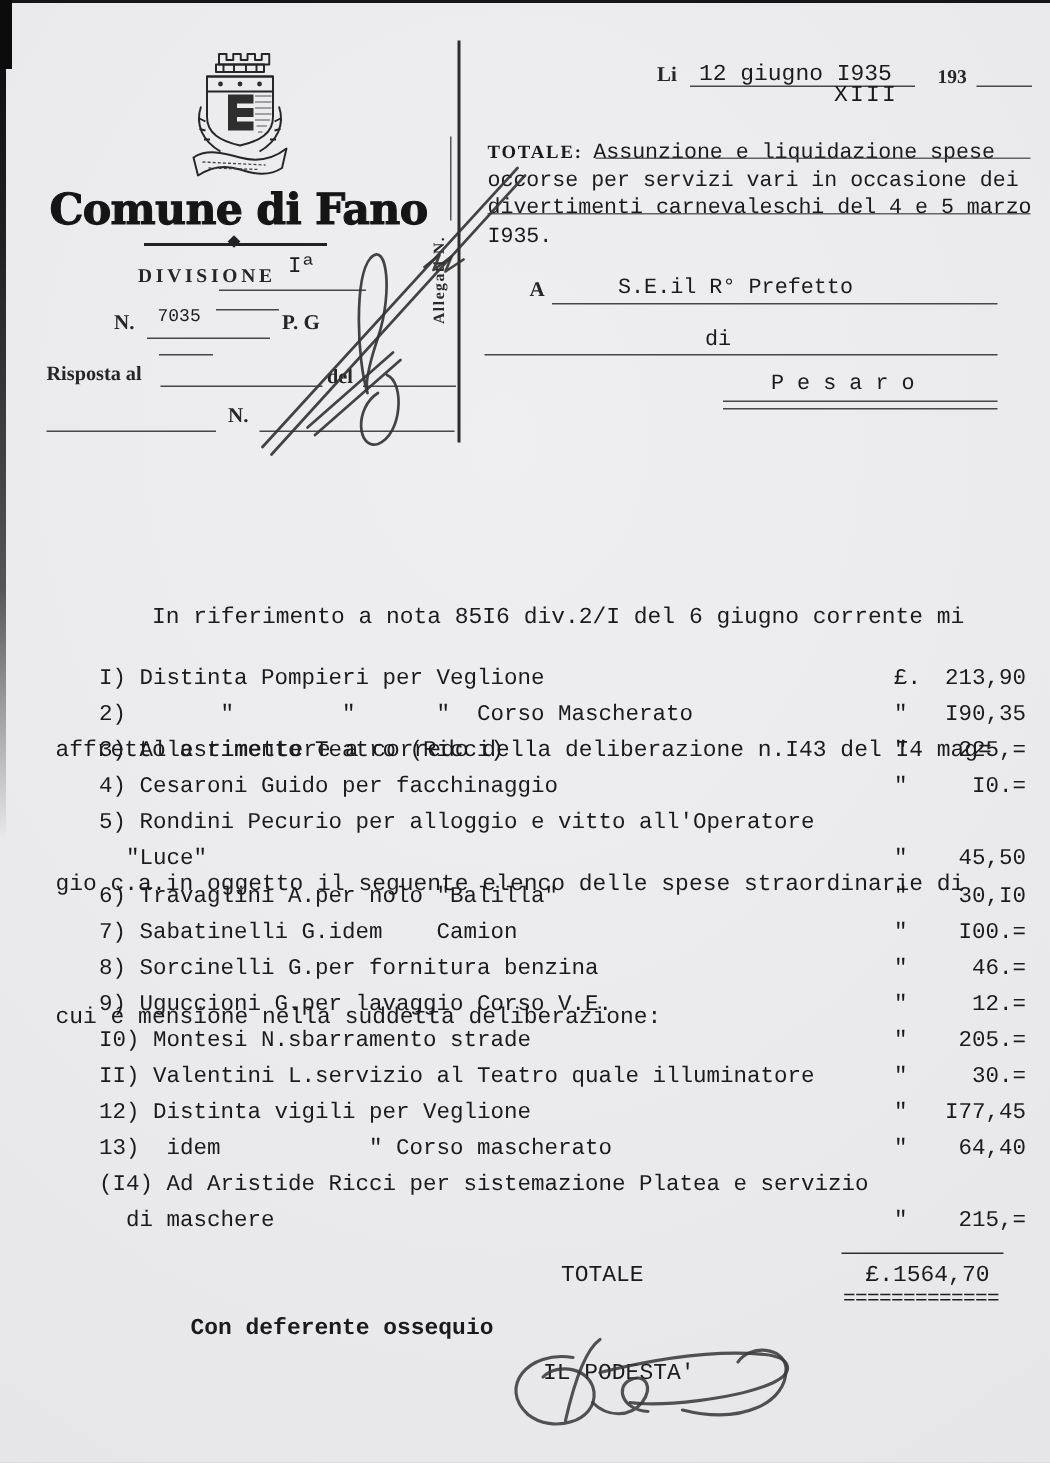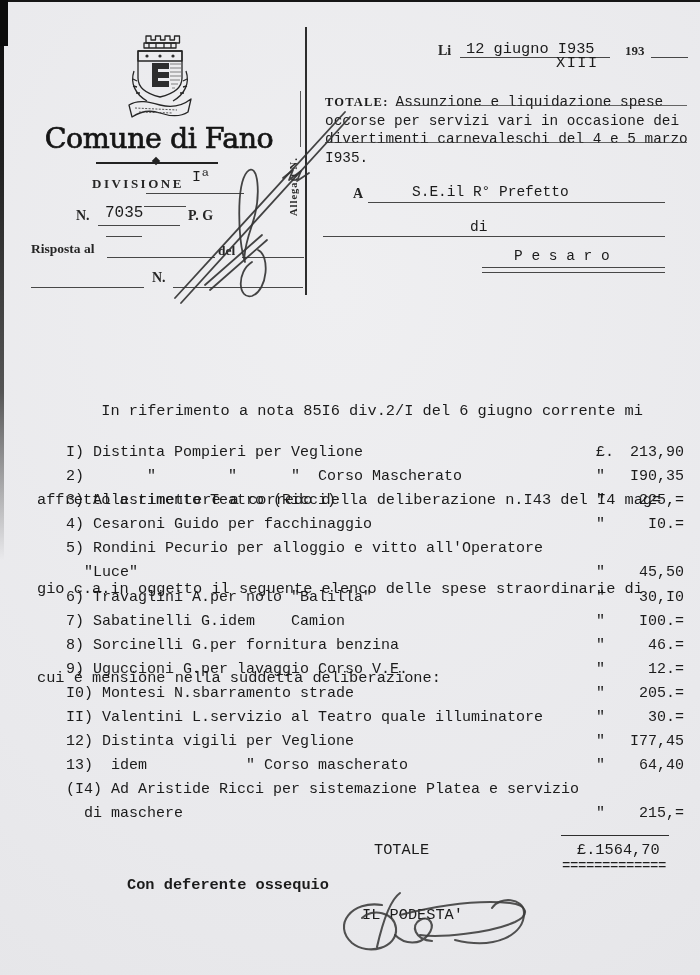--- a/index.html
+++ b/index.html
@@ -12,21 +12,21 @@
   .rule{position:absolute;height:0;border-top:1.4px solid #474747;}
   .thickrule{position:absolute;height:0;border-top:2.2px solid #222;}
   .strike{position:absolute;height:0;border-top:1.3px solid #3d3d3d;opacity:.78;}
   .vline{position:absolute;width:0;border-left:1px solid #555;}
   #divider{position:absolute;left:305px;top:27px;width:2.3px;height:268px;background:#2d2d2d;}
   #edge-left{position:absolute;left:0;top:0;width:4px;height:560px;
              background:linear-gradient(to bottom,#0a0a0a 0%,#222 30%,#555 70%,rgba(90,90,90,0) 100%);}
   #edge-top{position:absolute;left:0;top:0;width:700px;height:2.4px;background:#161616;}
   #edge-corner{position:absolute;left:0;top:0;width:8px;height:46px;background:#0c0c0c;}
   #title{position:absolute;left:33px;top:122px;width:252px;text-align:center;
-         font-family:"DejaVu Serif",serif;font-weight:400;font-size:28.5px;color:#151515;
+         font-family:"DejaVu Serif",serif;font-weight:700;font-size:28.5px;color:#151515;
          -webkit-text-stroke:.7px #151515;letter-spacing:-.5px;}
   #title-diamond{position:absolute;left:153px;top:158px;width:6px;height:6px;background:#222;transform:rotate(45deg);}
   #allegati{position:absolute;left:288px;top:152px;height:64px;
             font-family:"Liberation Serif",serif;font-weight:700;font-size:10.5px;letter-spacing:1px;color:#2a2a2a;
             writing-mode:vertical-rl;transform:rotate(180deg);}
   #oggetto{position:absolute;left:325px;top:92px;width:370px;}
   #oggetto .ogline{position:absolute;left:0;font-size:14.4px;font-family:"Liberation Mono",monospace;white-space:pre;}
   #oggetto .oglabel{font-family:"Liberation Serif",serif;font-weight:700;font-size:12.5px;letter-spacing:1.2px;margin-right:7px;}
   #list{position:absolute;left:45px;top:444px;width:625px;}
   #list .row{position:relative;height:24.1px;margin-left:21px;}
@@ -91,21 +91,21 @@
   <div id="title">Comune di Fano</div>
   <div class="thickrule" style="left:96px;top:162px;width:122px;"></div>
   <div id="title-diamond"></div>
 
   <div class="print" style="left:64px;top:176px;font-size:13px;letter-spacing:2.5px;margin-left:28px;">DIVISIONE</div>
   <div class="t" style="left:192px;top:169px;font-size:15px;">Iª</div>
   <div class="rule" style="left:146px;top:193px;width:98px;"></div>
   <div class="rule" style="left:144px;top:206px;width:42px;"></div>
 
   <div class="print" style="left:76px;top:208px;font-size:14px;">N.</div>
-  <div class="t" style="left:105px;top:204px;font-size:16px;">7035</div>
+  <div class="t" style="left:105px;top:204px;font-size:12px;">7035</div>
   <div class="rule" style="left:98px;top:225px;width:82px;"></div>
   <div class="print" style="left:188px;top:208px;font-size:14px;">P. G</div>
   <div class="rule" style="left:106px;top:236px;width:36px;"></div>
 
   <div class="print" style="left:31px;top:241px;font-size:13.5px;">Risposta al</div>
   <div class="rule" style="left:107px;top:257px;width:108px;"></div>
   <div class="print" style="left:218px;top:243px;font-size:13.5px;">del</div>
   <div class="rule" style="left:242px;top:257px;width:62px;"></div>
 
   <div class="rule" style="left:31px;top:287px;width:113px;"></div>

